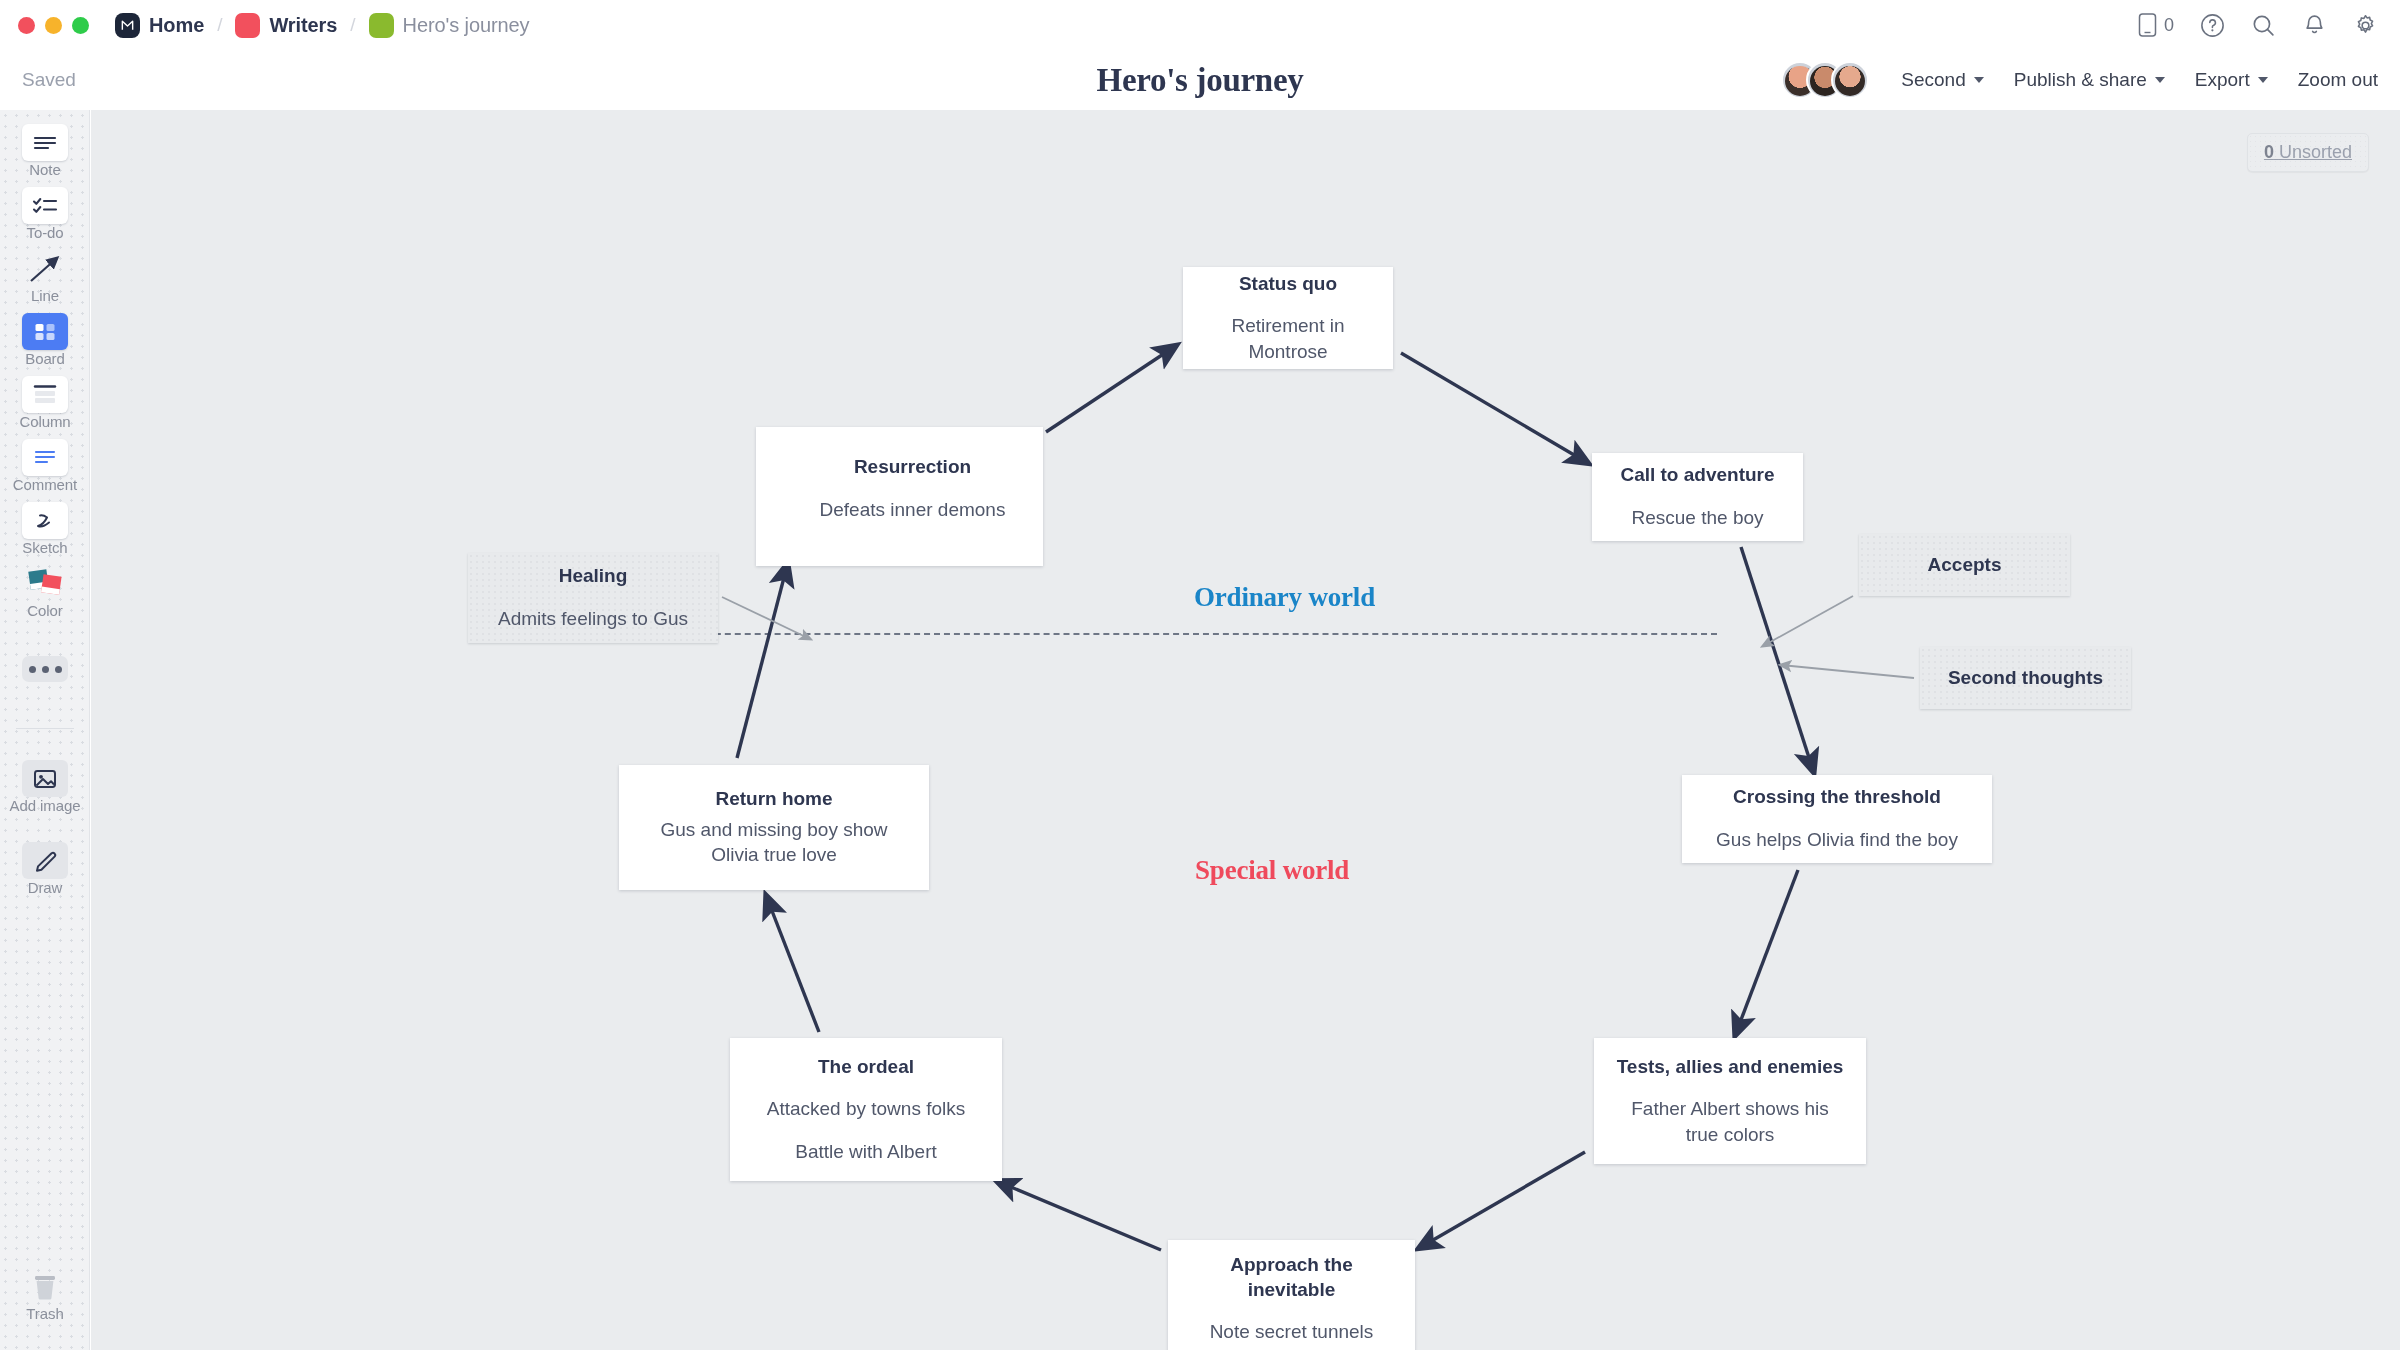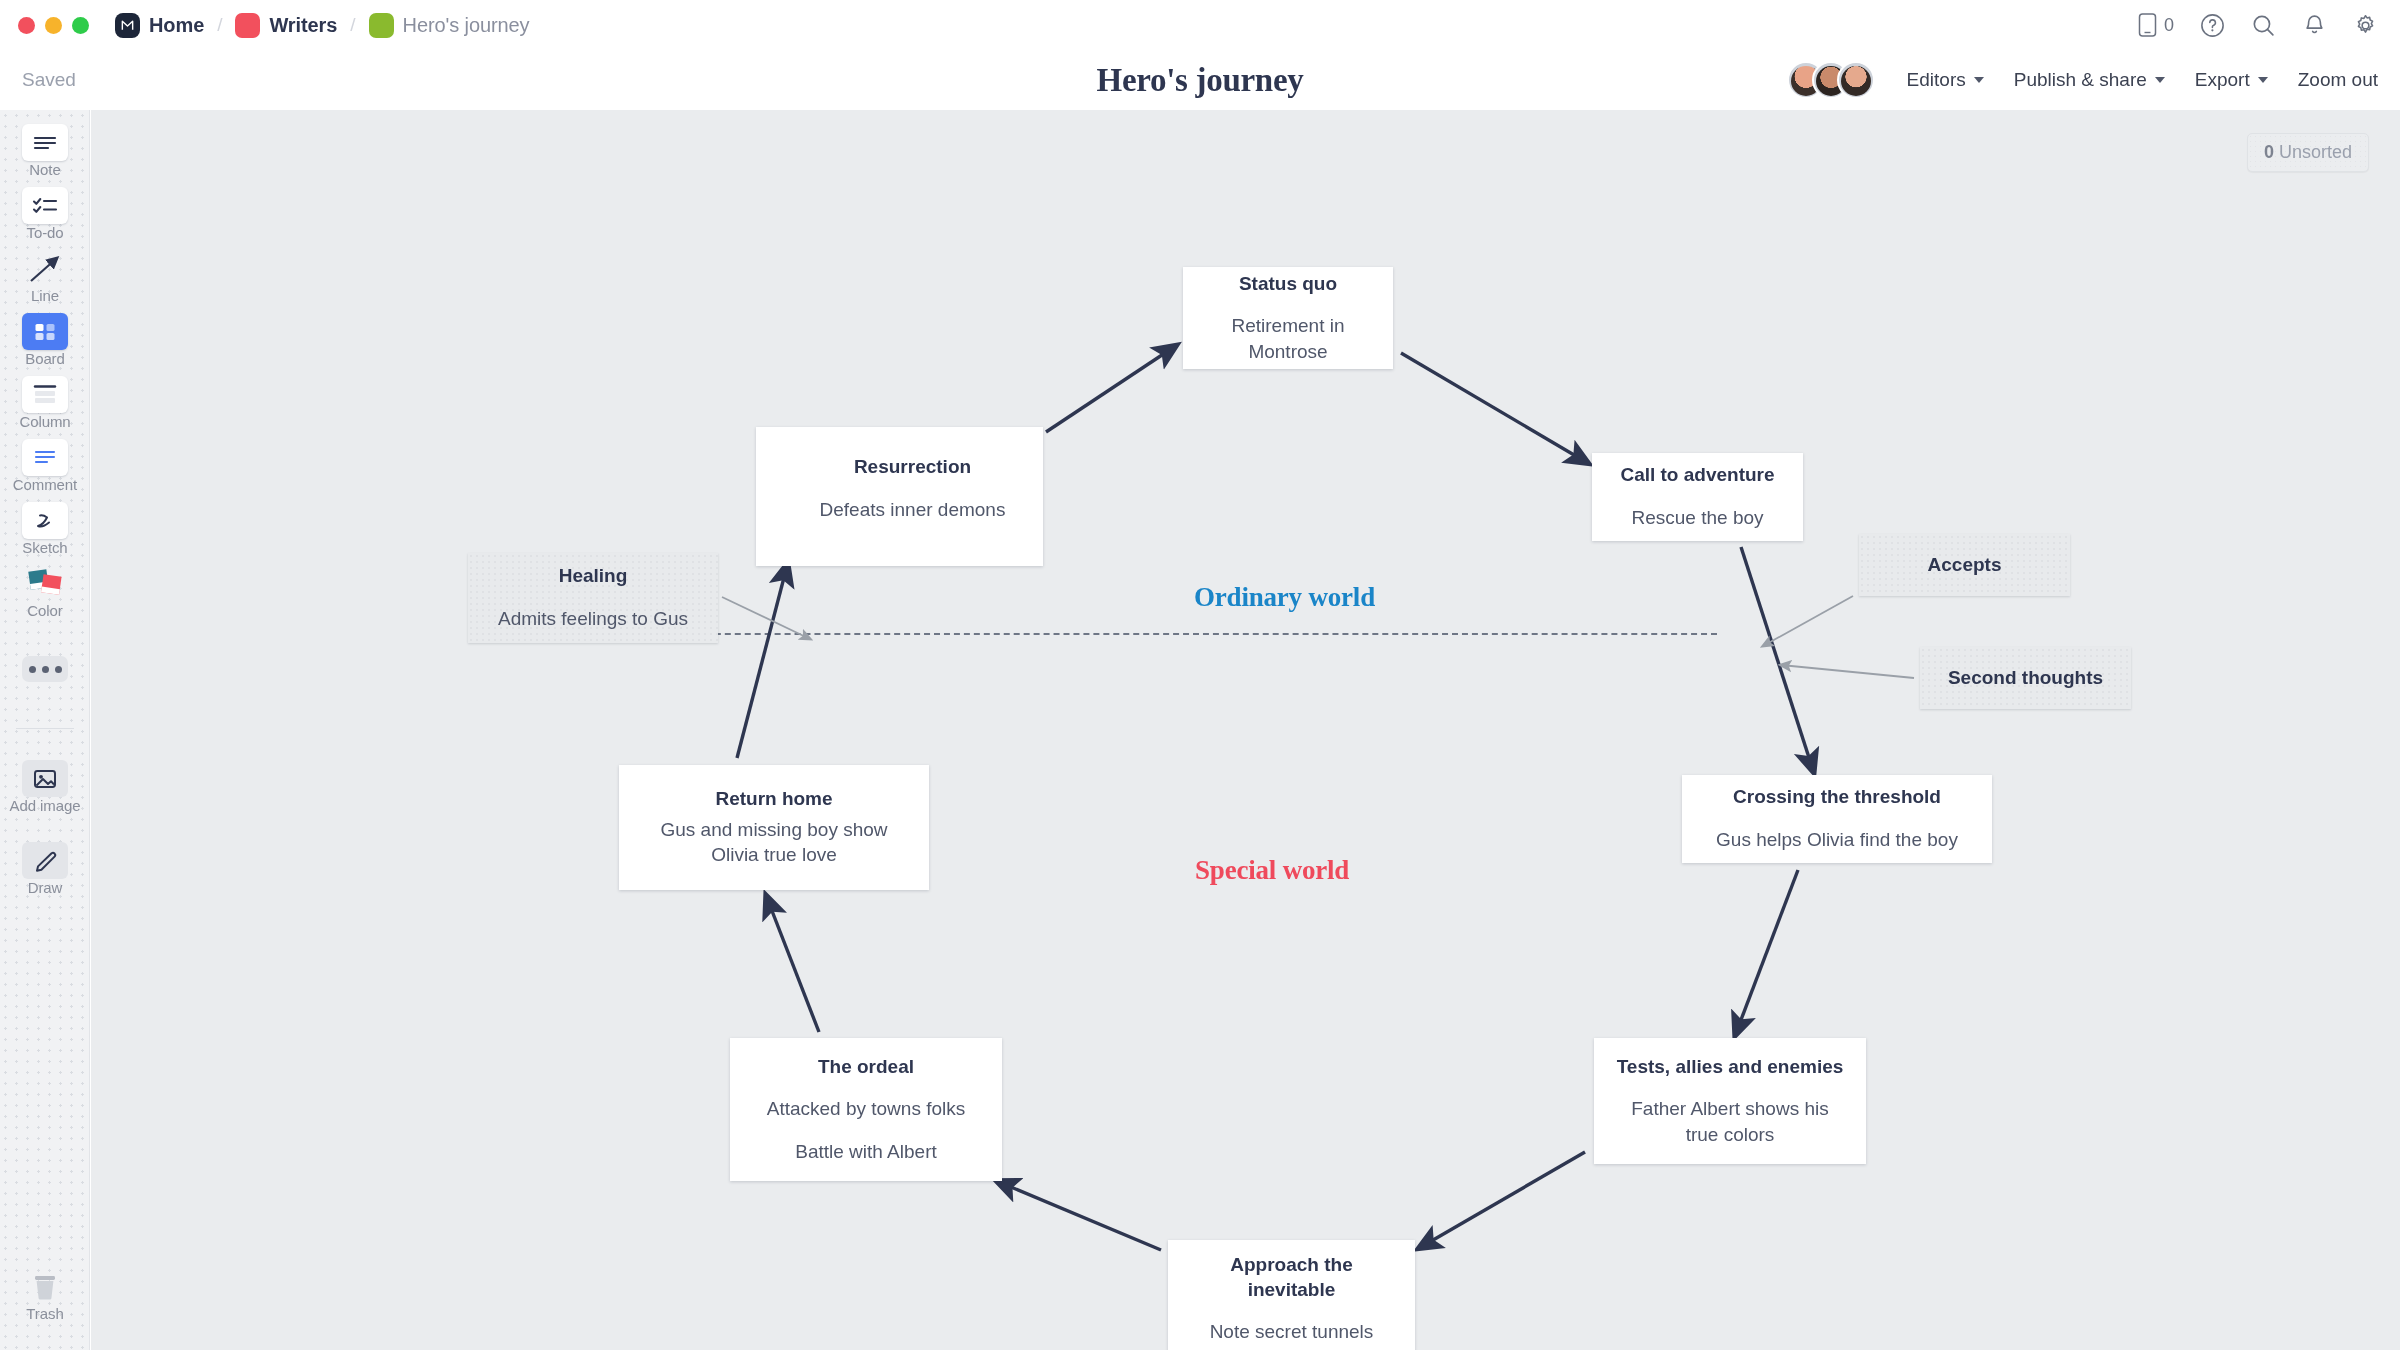--- a/index.html
+++ b/index.html
@@ -104,20 +104,21 @@
     position: absolute; left: 91px; top: 110px; width: 2309px; height: 1240px;
     background: #eaecee; overflow: hidden;
   }
   #unsorted {
     position: absolute; right: 31px; top: 23px;
     background: #ebedef; border: 1px solid #dfe2e5; border-radius: 5px;
     padding: 8px 16px; font-size: 18px; color: #9aa0ad;
     box-shadow: 0 1px 1px rgba(0,0,0,.04);
     background-image: radial-gradient(#e2e4e7 .9px, transparent .9px);
     background-size: 5px 5px;
+    text-decoration: underline;
   }
   #unsorted b { color: #7d8390; font-weight: bold; }
 
   #dashline {
     position: absolute; left: 584px; top: 523px; width: 1042px; height: 0;
     border-top: 2px dashed #6e7685;
   }
 
   
   .card {
@@ -220,21 +221,21 @@
           <span class="face"></span>
         </div>
       <div class="av av2">
           <span class="face"></span>
         </div>
       <div class="av av3">
           <span class="face"></span>
         </div>
     </div>
     <div class="menu-item">
-      <span>Editors</span>
+      <span>Second</span>
       <i class="caret"></i>
     </div>
     <div class="menu-item">
       <span>Publish &amp; share</span>
       <i class="caret"></i>
     </div>
     <div class="menu-item">
       <span>Export</span>
       <i class="caret"></i>
     </div>

